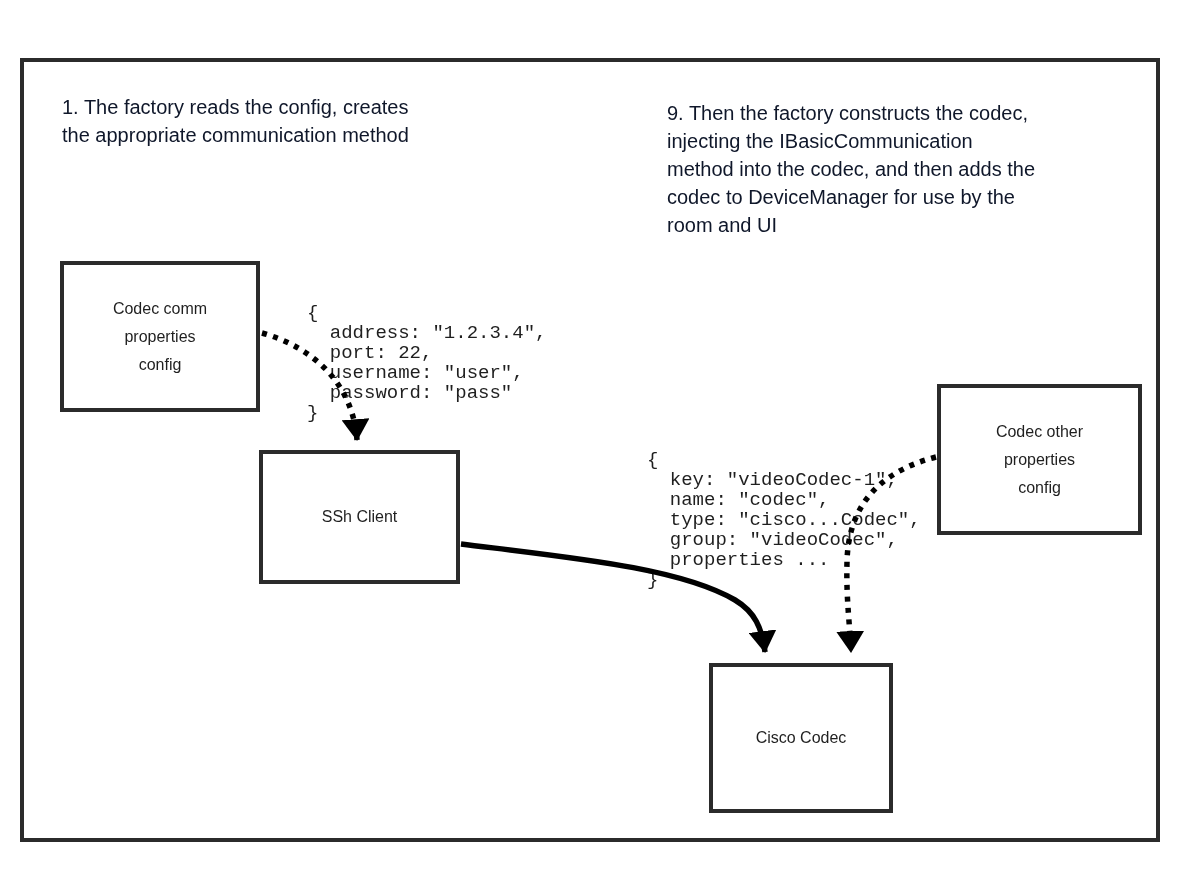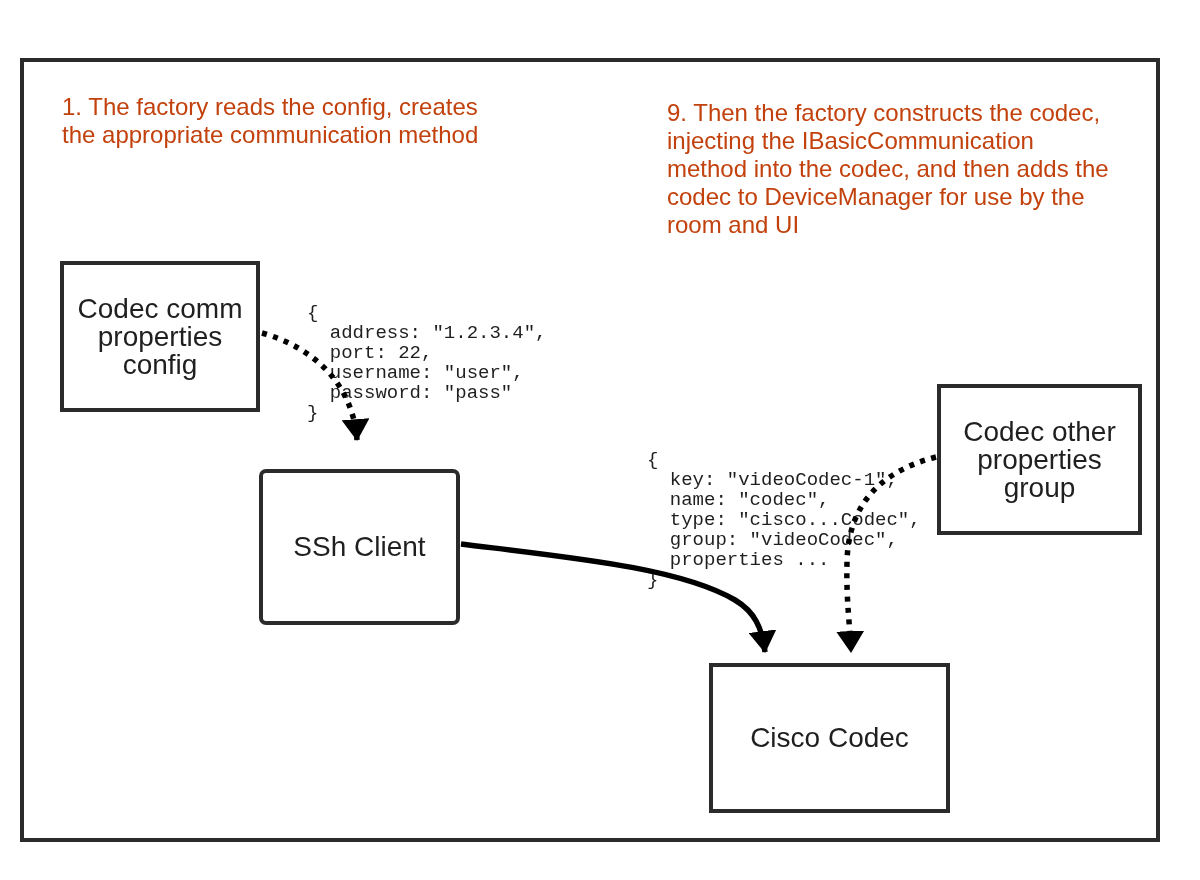--- a/index.html
+++ b/index.html
@@ -19,46 +19,46 @@
     position: absolute;
     left: 20px;
     top: 58px;
     width: 1132px;
     height: 776px;
     border: 4px solid #2b2b2b;
     background: transparent;
   }
   .note {
     position: absolute;
-    color: #c2410c;
-    font-size: 24px;
+    color: #0f172a;
+    font-size: 20px;
     line-height: 28px;
     white-space: pre-line;
   }
   .note-step1 { left: 62px;  top: 93px; }
   .note-step2 { left: 667px; top: 99px; }
   .note-final { left: 943px; top: 690px; }
   .node {
     position: absolute;
     border: 4px solid #2b2b2b;
     background: #ffffff;
     display: flex;
     align-items: center;
     justify-content: center;
     text-align: center;
     color: #1f1f1f;
-    font-size: 28px;
+    font-size: 16px;
     line-height: 28px;
     white-space: pre-line;
     box-sizing: border-box;
   }
   .node-codec-comm  { left: 60px;  top: 261px; width: 200px; height: 151px; }
-  .node-ssh-client  { left: 259px; top: 469px; width: 201px; height: 156px; border-radius: 7px; }
+  .node-ssh-client  { left: 259px; top: 450px; width: 201px; height: 134px; }
   .node-codec-other { left: 937px; top: 384px; width: 205px; height: 151px; }
-  .node-cisco-codec { left: 709px; top: 663px; width: 241px; height: 150px; }
+  .node-cisco-codec { left: 709px; top: 663px; width: 184px; height: 150px; }
   .code {
     position: absolute;
     font-family: "Liberation Mono", monospace;
     font-size: 19px;
     line-height: 20px;
     color: #1f1f1f;
     white-space: pre;
   }
   .code-comm  { left: 307px; top: 303px; }
   .code-codec { left: 647px; top: 450px; }
@@ -108,21 +108,21 @@
   key: "videoCodec-1",
   name: "codec",
   type: "cisco...Codec",
   group: "videoCodec",
   properties ...
 }</div>
 
   <div class="node node-codec-other">
     <span>Codec other
 properties
-group</span>
+config</span>
   </div>
 
   <div class="node node-cisco-codec">
     <span>Cisco Codec</span>
   </div>
 
 
   <svg class="arrow-layer" viewBox="0 0 1200 880" xmlns="http://www.w3.org/2000/svg">
     <defs>
       <marker id="arrowhead" viewBox="0 0 10 10" refX="9.5" refY="5" markerWidth="22" markerHeight="28" orient="auto" markerUnits="userSpaceOnUse" preserveAspectRatio="none">

